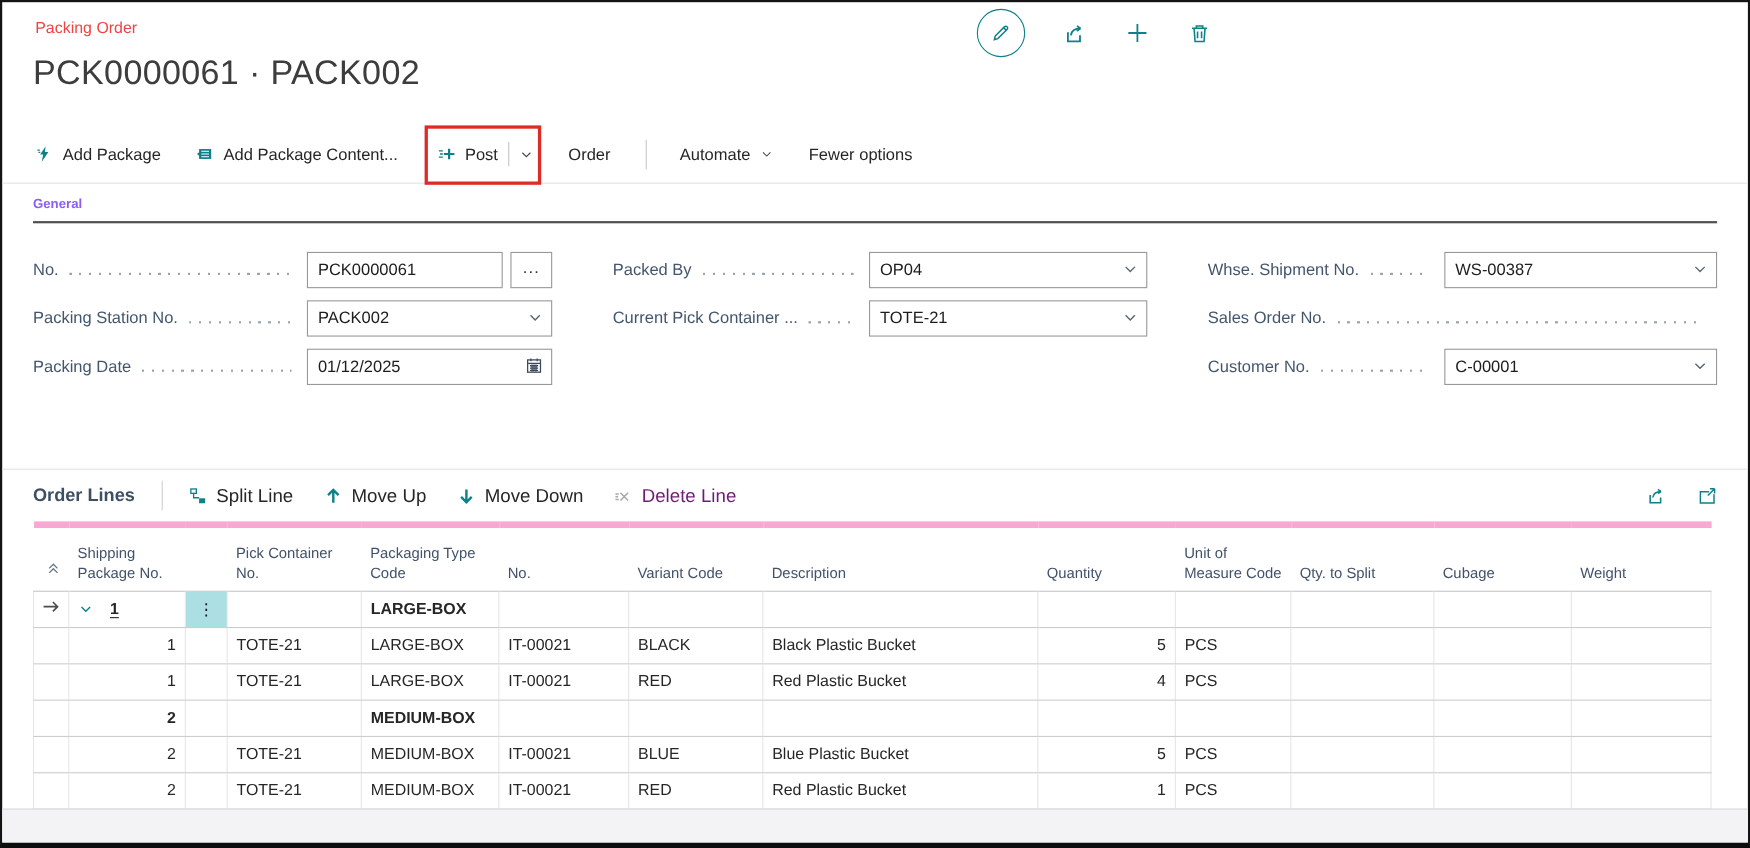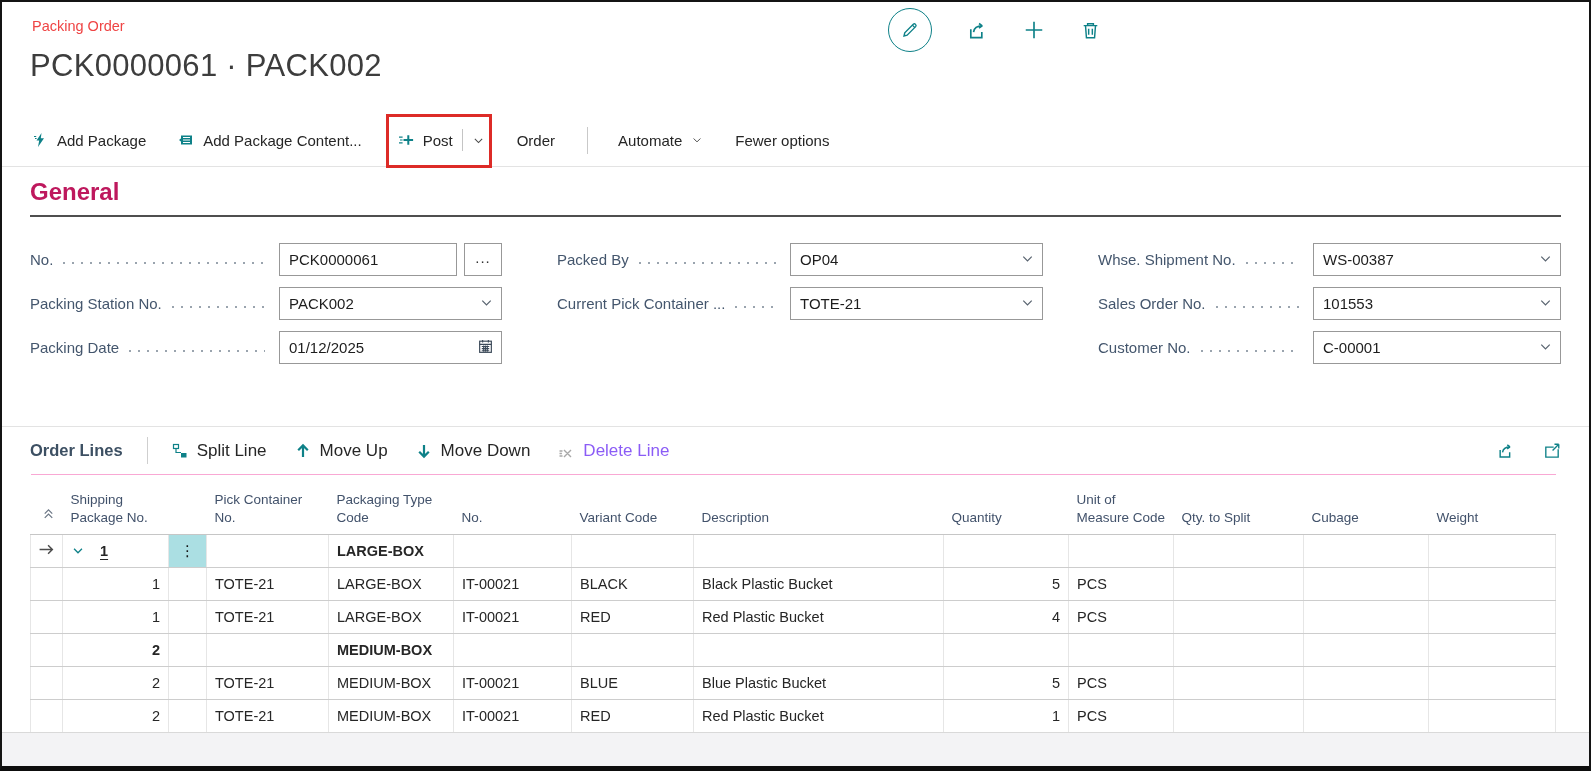--- a/index.html
+++ b/index.html
@@ -20,21 +20,21 @@
                 padding-left:30px; border-bottom:1px solid #e3e3e3; }
   .ab-item { display:flex; align-items:center; gap:9px; font-size:15px; color:#262626; margin-right:32px; cursor:pointer; white-space:nowrap; }
   .post-wrap { position:relative; display:flex; align-items:center; margin-right:28px; padding:0 4px; }
   .red-outline { position:absolute; left:-8px; top:-15px; right:-3px; bottom:-17px; border:3px solid #dd2b27; pointer-events:none; }
   .split-sep { width:1px; height:22px; background:#c4c4c4; margin:0 9px; }
   .ab-sep { width:1px; height:27px; background:#c9c9c9; margin-right:30px; }
   .chev { display:flex; align-items:center; }
 
   
   .general { position:absolute; left:28px; right:28px; top:176px; }
-  .gen-heading { font-size:24px; font-weight:700; color:#be185d; padding-bottom:9px; border-bottom:2px solid #4f4f4f; }
+  .gen-heading { font-size:12px; font-weight:700; color:#8b5cf6; padding-bottom:9px; border-bottom:2px solid #4f4f4f; }
   .gen-grid { display:flex; justify-content:space-between; margin-top:26px; }
   .gen-col { display:flex; flex-direction:column; }
   .gen-col:nth-child(1){ width:472px; } .gen-col:nth-child(2){ width:486px; } .gen-col:nth-child(3){ width:463px; }
   .field { display:flex; align-items:center; height:33px; margin-bottom:11px; }
   .f-label { font-size:15px; color:#44566d; white-space:nowrap; }
   .f-leader { flex:1; height:2px; margin:6px 14px 0 10px;
               background-image:repeating-linear-gradient(to right,#9aa4ae 0 2px,transparent 2px 9px); }
   .f-control { position:relative; display:flex; align-items:center; flex:none; }
   .gen-col:nth-child(1) .f-control{ width:223px; } .gen-col:nth-child(2) .f-control{ width:253px; } .gen-col:nth-child(3) .f-control{ width:248px; }
   .f-box { height:33px; border:1px solid #989898; display:flex; align-items:center;
@@ -44,24 +44,24 @@
   .assist-btn { width:38px; height:33px; border:1px solid #989898; margin-left:7px; background:#fff;
                 display:flex; align-items:center; justify-content:center; font-size:15px; letter-spacing:1px;
                 color:#333; cursor:pointer; padding-bottom:6px; }
 
   
   .ol-section { position:absolute; left:0; right:0; top:424px; bottom:0; display:flex; flex-direction:column; }
   .ol-toolbar { height:48px; flex:none; display:flex; align-items:center; padding:0 28px; border-top:1px solid #e3e3e3; }
   .ol-title { font-size:16.5px; font-weight:700; color:#3d5063; white-space:nowrap; }
   .ol-sep { width:1px; height:27px; background:#cfcfcf; margin:0 24px; }
   .ol-btn { display:flex; align-items:center; gap:9px; font-size:17px; color:#262626; margin-right:28px; cursor:pointer; white-space:nowrap; }
-  .ol-btn.disabled { color:#8b5cf6; cursor:default;align-items:flex-end; }
+  .ol-btn.disabled { color:#701a75; cursor:default; }
   .ol-right { margin-left:auto; display:flex; align-items:center; gap:28px; }
 
-  table.grid { width:1525px; margin-left:28px; border-collapse:collapse; table-layout:fixed; border-top:1px solid #f9a8d4; }
+  table.grid { width:1525px; margin-left:28px; border-collapse:collapse; table-layout:fixed; border-top:6px solid #f9a8d4; }
   .grid thead th { vertical-align:bottom; text-align:left; font-weight:400; font-size:13.5px; color:#42526b;
                    padding:6px 8px 7px; border-bottom:1px solid #c6c6c6; height:60px; line-height:1.32; }
   .grid thead th.ar { text-align:left; }
   .grid thead th.icohdr { position:relative; }
   .grid thead th.icohdr .collapse-ic { position:absolute; left:10px; bottom:8px; }
   .grid td { height:33px; padding:0 8px; font-size:14.5px; color:#262626;
              border-bottom:1px solid #cdcdcd; border-right:1px solid #e6e6e6; background:#fff;
              overflow:hidden; white-space:nowrap; }
   .grid td:first-child { border-left:1px solid #e6e6e6; text-align:center; padding:0 4px; }
   .grid td.ar { text-align:right; }
@@ -240,26 +240,20 @@
             <div class="f-control">
               <div class="f-box">WS-00387</div>
               <span class="f-icon"><svg width="15" height="15" viewBox="0 0 16 16" fill="none" stroke="#58636f" stroke-width="1.3">
                   <path d="M3.5 6 l4.5 4.5 L12.5 6"></path>
                 </svg></span>
             </div>
           </div>
           <div class="field">
             <span class="f-label">Sales Order No.</span>
             <span class="f-leader"></span>
-            <div class="f-control">
-              <div class="f-box">101553</div>
-              <span class="f-icon"><svg width="15" height="15" viewBox="0 0 16 16" fill="none" stroke="#58636f" stroke-width="1.3">
-                  <path d="M3.5 6 l4.5 4.5 L12.5 6"></path>
-                </svg></span>
-            </div>
           </div>
           <div class="field">
             <span class="f-label">Customer No.</span>
             <span class="f-leader"></span>
             <div class="f-control">
               <div class="f-box">C-00001</div>
               <span class="f-icon"><svg width="15" height="15" viewBox="0 0 16 16" fill="none" stroke="#58636f" stroke-width="1.3">
                   <path d="M3.5 6 l4.5 4.5 L12.5 6"></path>
                 </svg></span>
             </div>

